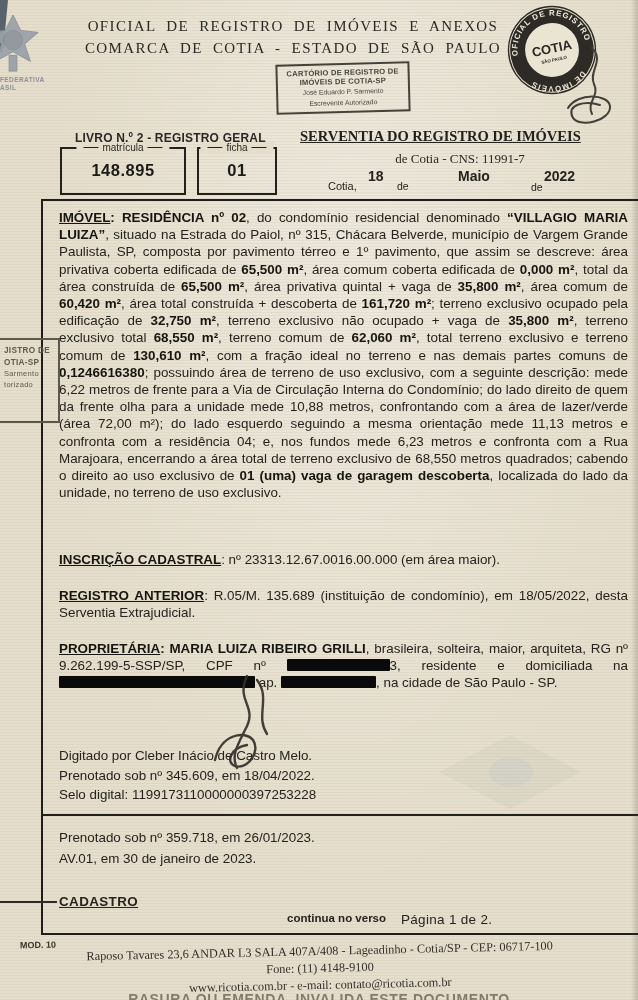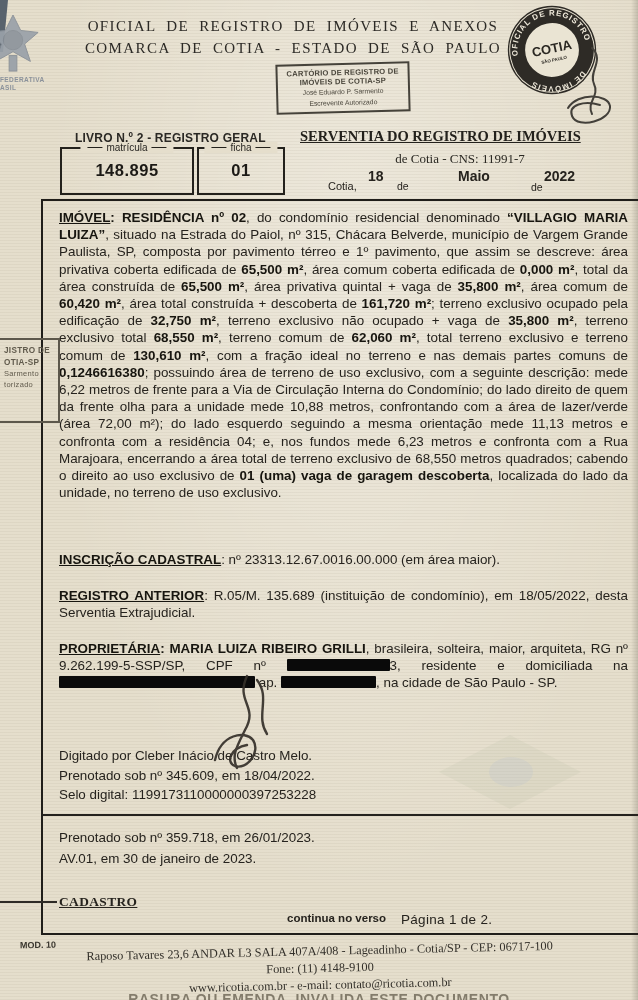--- a/index.html
+++ b/index.html
@@ -36,21 +36,21 @@
     font-family:"Liberation Serif",serif;font-weight:bold;font-size:14.5px;
     text-decoration:underline;color:#23211c;}
   .cns{position:absolute;left:0;top:23px;width:100%;text-align:center;
     font-family:"Liberation Serif",serif;font-size:13px;color:#2a2822;}
   .d-city{position:absolute;left:28px;top:52px;font-size:11px;}
   .d-day{position:absolute;left:68px;top:40px;font-size:14px;font-weight:bold;}
   .d-de1{position:absolute;left:97px;top:52px;font-size:10.5px;}
   .d-month{position:absolute;left:158px;top:40px;font-size:14px;font-weight:bold;}
   .d-de2{position:absolute;left:231px;top:53px;font-size:10.5px;}
   .d-year{position:absolute;left:244px;top:40px;font-size:14px;font-weight:bold;}
-  .fieldbox{position:absolute;border:2px solid #23211c;height:44px;padding-left:8px;}
+  .fieldbox{position:absolute;border:2px solid #23211c;height:44px;}
   .fieldbox .lbl{position:absolute;top:-7px;left:50%;transform:translateX(-50%);
     background:#e5decc;padding:0 3px;font-size:10px;color:#2a2824;white-space:nowrap;
     display:flex;align-items:center;}
   .fieldbox .lbl::before,.fieldbox .lbl::after{content:"";display:inline-block;width:15px;
     height:1.5px;background:#23211c;margin:0 4px;}
   .fieldbox .val{position:absolute;left:0;right:0;top:12px;text-align:center;
     font-size:16.5px;font-weight:bold;letter-spacing:.5px;color:#1c1a16;}
   .box-matricula{left:60px;top:147px;width:122px;}
   .box-ficha{left:197px;top:147px;width:76px;}
   
@@ -66,21 +66,21 @@
   .p-registro{top:386px;}
   .p-proprietaria{top:439px;}
   .p-oficial{top:526px;text-align:left;}
   .blankline{display:inline-block;width:118px;height:13px;border-bottom:1.6px solid #2a2722;margin:0 6px 0 4px;}
   .p-digitado{top:546px;}
   .p-prenotado1{top:566px;}
   .p-selo{top:585px;}
   .divider{position:absolute;left:0;right:0;top:613px;height:2px;background:#23211d;}
   .p-prenotado2{top:628px;}
   .p-av{top:649px;}
-  .p-cadastro{top:692px;font-weight:bold;text-decoration:underline;font-size:13.8px;letter-spacing:.4px;font-family:Liberation Serif, serif;}
+  .p-cadastro{top:692px;font-weight:bold;text-decoration:underline;font-size:13.8px;letter-spacing:.4px;}
   .pagerow{position:absolute;top:711px;left:0;right:0;height:18px;}
   .continua{position:absolute;left:244px;font-size:11.5px;font-weight:bold;color:#26231e;}
   .pagina{position:absolute;left:358px;font-size:13.5px;color:#26231e;letter-spacing:.3px;}
   .sig-main{position:absolute;left:144px;top:471px;width:115px;height:100px;pointer-events:none;}
   .flag-mark{position:absolute;left:388px;top:534px;width:158px;height:74px;opacity:.55;}
   .flag-diamond{position:absolute;left:8px;top:0;width:142px;height:74px;
     background:rgba(190,195,170,.35);clip-path:polygon(50% 0,100% 50%,50% 100%,0 50%);}
   .flag-circle{position:absolute;left:58px;top:22px;width:44px;height:30px;border-radius:50%;
     background:rgba(175,185,200,.40);}
   

